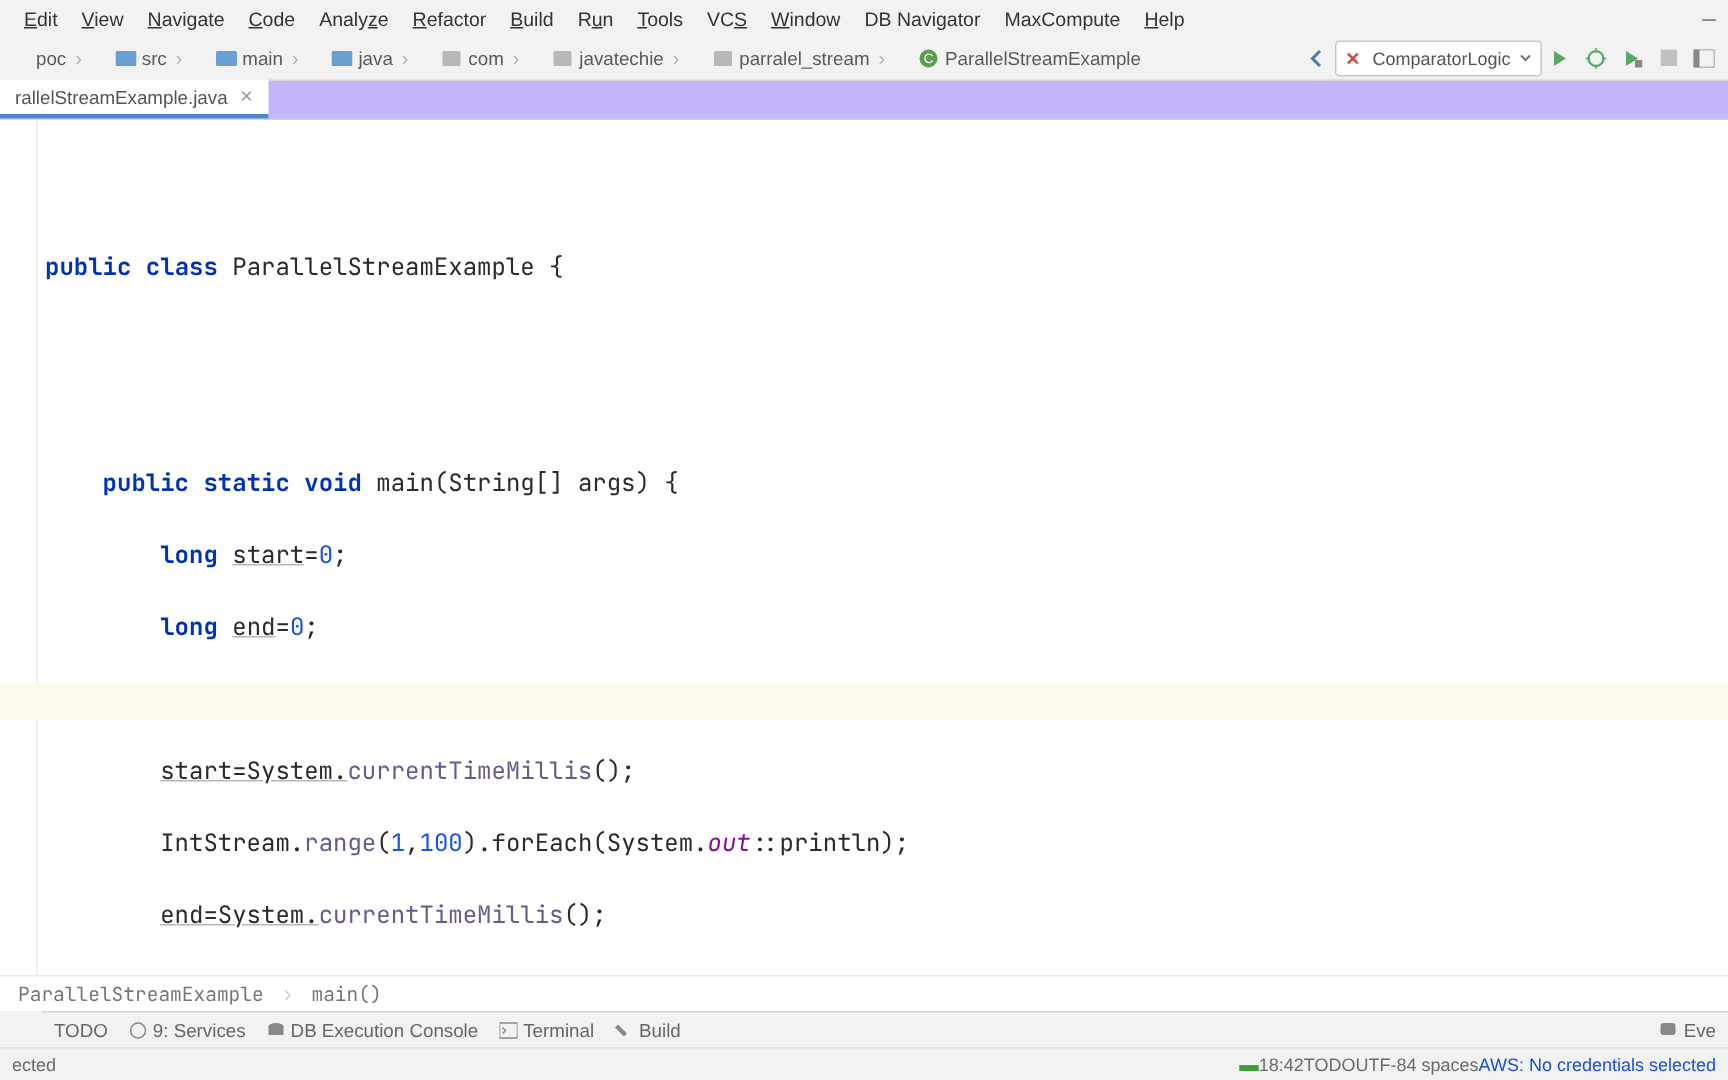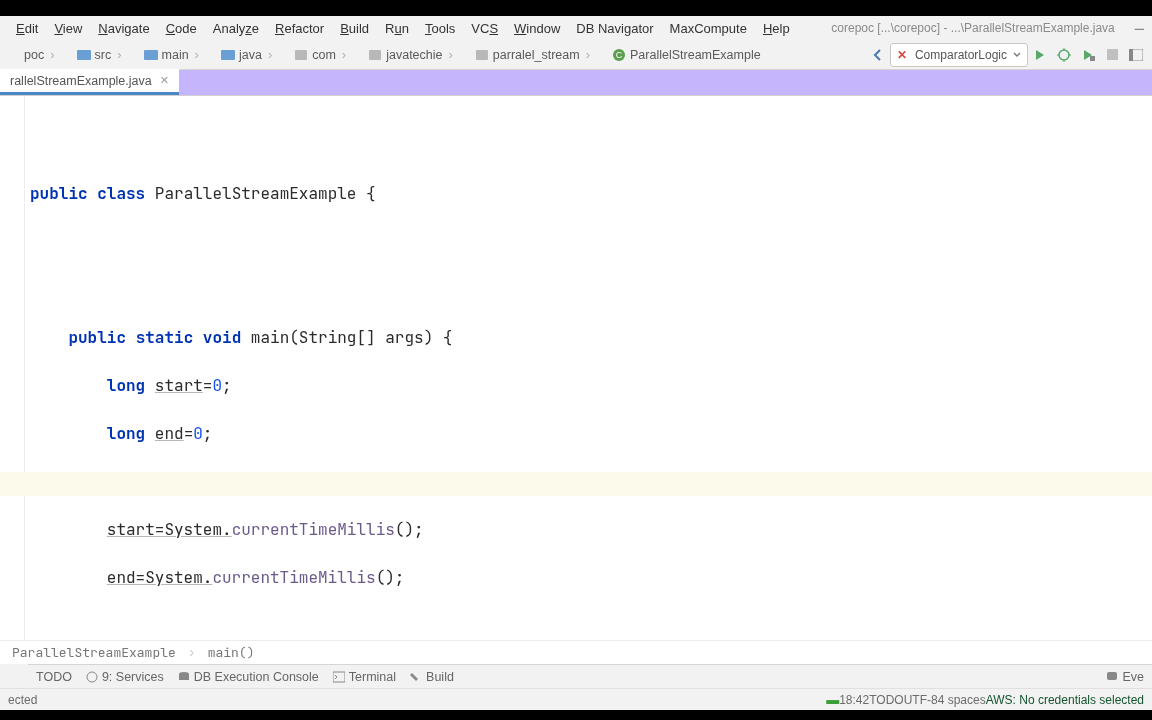--- a/index.html
+++ b/index.html
@@ -1,17 +1,17 @@
 <!DOCTYPE html>
 <html><head>
 <meta charset="utf-8">
 <style>
   * { margin: 0; padding: 0; box-sizing: border-box; }
   body { font-family: "Segoe UI", Arial, sans-serif; font-size: 13px; background: #fff; overflow: hidden; width: 1152px; height: 720px; }
-  .window { display: flex; flex-direction: column; height: 720px; background: #000; }
+  .window { display: flex; flex-direction: row; height: 720px; background: #000; }
   .titlebar-black { height: 16px; background: #000; }
   .inner { flex: 1; display: flex; flex-direction: column; background: #f2f2f2; }
   
   .menubar { height: 24px; display: flex; align-items: center; padding: 0 8px; background: #f2f2f2; color: #333; font-size: 13px; }
   .menubar .menu-item { padding: 2px 8px; cursor: default; }
   .menubar .menu-item u { text-decoration: underline; }
   .menubar .spacer { flex: 1; }
   .menubar .title { color: #8a8a8a; font-size: 12px; }
   .menubar .winbtn { margin-left: 20px; color: #666; }
   
@@ -40,21 +40,21 @@
   
   .editor-crumb { position:absolute; bottom:0; left:0; right:0; height:24px; display:flex; align-items:center; padding:0 12px; gap:12px; background:#fff; border-top:1px solid #ececec; font-size:13px; color:#777; }
   .editor-crumb .sep { color:#ccc; }
   
   .toolwin { height: 24px; background:#f2f2f2; border-top:1px solid #d5d5d5; display:flex; align-items:center; padding:0 8px; gap:14px; font-size:12.5px; color:#666;margin-left:28px; }
   .toolwin .item { display:flex; align-items:center; gap:4px; }
   .toolwin .spacer { flex:1; }
   
   .status { height: 22px; background:#f2f2f2; border-top:1px solid #e0e0e0; display:flex; align-items:center; padding:0 8px; font-size:12px; color:#6b6b6b; }
   .status .spacer { flex:1; }
-  .status .aws { color:#14532d; }
+  .status .aws { color:#1d4ed8; }
   .green-check{ color:#3b9e3b; font-size:13px; }
   .bot-black { height: 10px; background:#000;}
 </style>
 </head>
 <body>
 
 <div class="window">
  <div class="titlebar-black"></div>
  <div class="inner">
 
@@ -67,21 +67,20 @@
     <div class="menu-item"><u>R</u>efactor</div>
     <div class="menu-item"><u>B</u>uild</div>
     <div class="menu-item">R<u>u</u>n</div>
     <div class="menu-item"><u>T</u>ools</div>
     <div class="menu-item">VC<u>S</u></div>
     <div class="menu-item"><u>W</u>indow</div>
     <div class="menu-item">DB Navigator</div>
     <div class="menu-item">MaxCompute</div>
     <div class="menu-item"><u>H</u>elp</div>
     <div class="spacer"></div>
-    <div class="title">corepoc [...\corepoc] - ...\ParallelStreamExample.java</div>
     <div class="winbtn">─</div>
   </div>
 
   <div class="toolbar">
     <div class="crumb">
           <span>poc</span>
         </div>
     <span class="chev-r">›</span>
     <div class="crumb">
           <svg width="14" height="12">
@@ -191,20 +190,21 @@
     <div class="code">
 <div>&nbsp;</div>
 <div><span class="kw">public</span> <span class="kw">class</span> <span>ParallelStreamExample {</span></div>
 <div>&nbsp;</div>
 <div>&nbsp;</div>
 <div>    <span class="kw">public</span> <span class="kw">static</span> <span class="kw">void</span> <span>main(String[] args) {</span></div>
 <div>        <span class="kw">long</span> <span class="var-u">start</span><span>=</span><span class="num">0</span><span>;</span></div>
 <div>        <span class="kw">long</span> <span class="var-u">end</span><span>=</span><span class="num">0</span><span>;</span></div>
 <div>&nbsp;</div>
 <div>        <span class="var-u">start=System.</span><span class="mthdStatic">currentTimeMillis</span><span>();</span></div>
+<div>        <span>IntStream.</span><span class="mthdStatic">range</span><span>(</span><span class="num">1</span><span>,</span><span class="num">100</span><span>).forEach(System.</span><span class="fld">out</span><span>::println);</span></div>
 <div>        <span class="var-u">end=System.</span><span class="mthdStatic">currentTimeMillis</span><span>();</span></div>
 
 
 
 
 
 
 
     </div>
 

